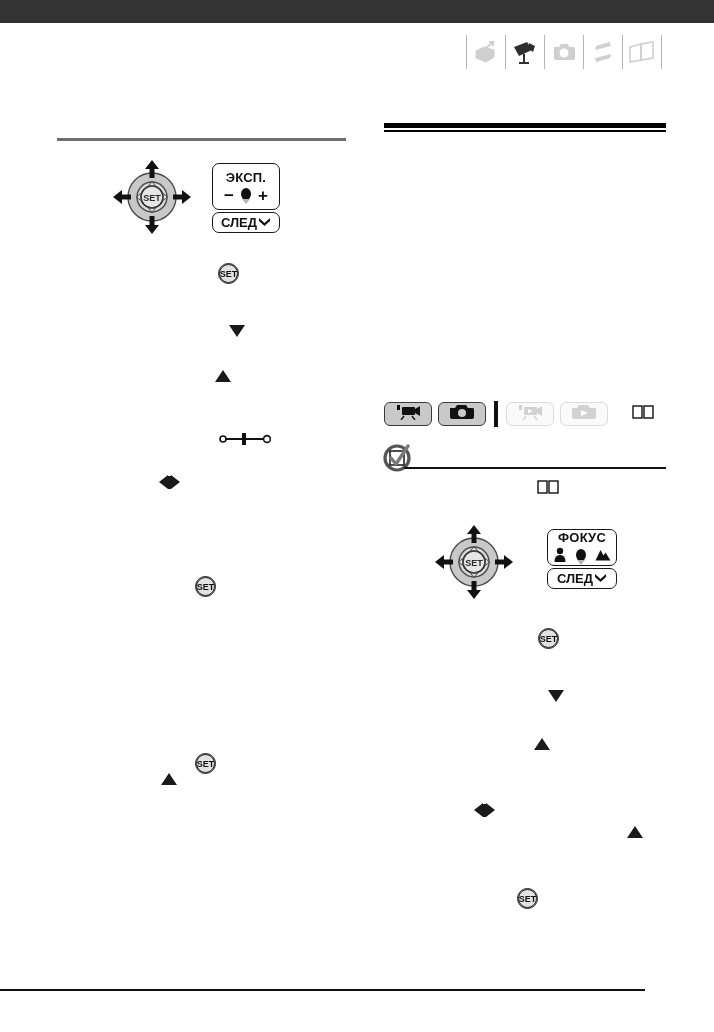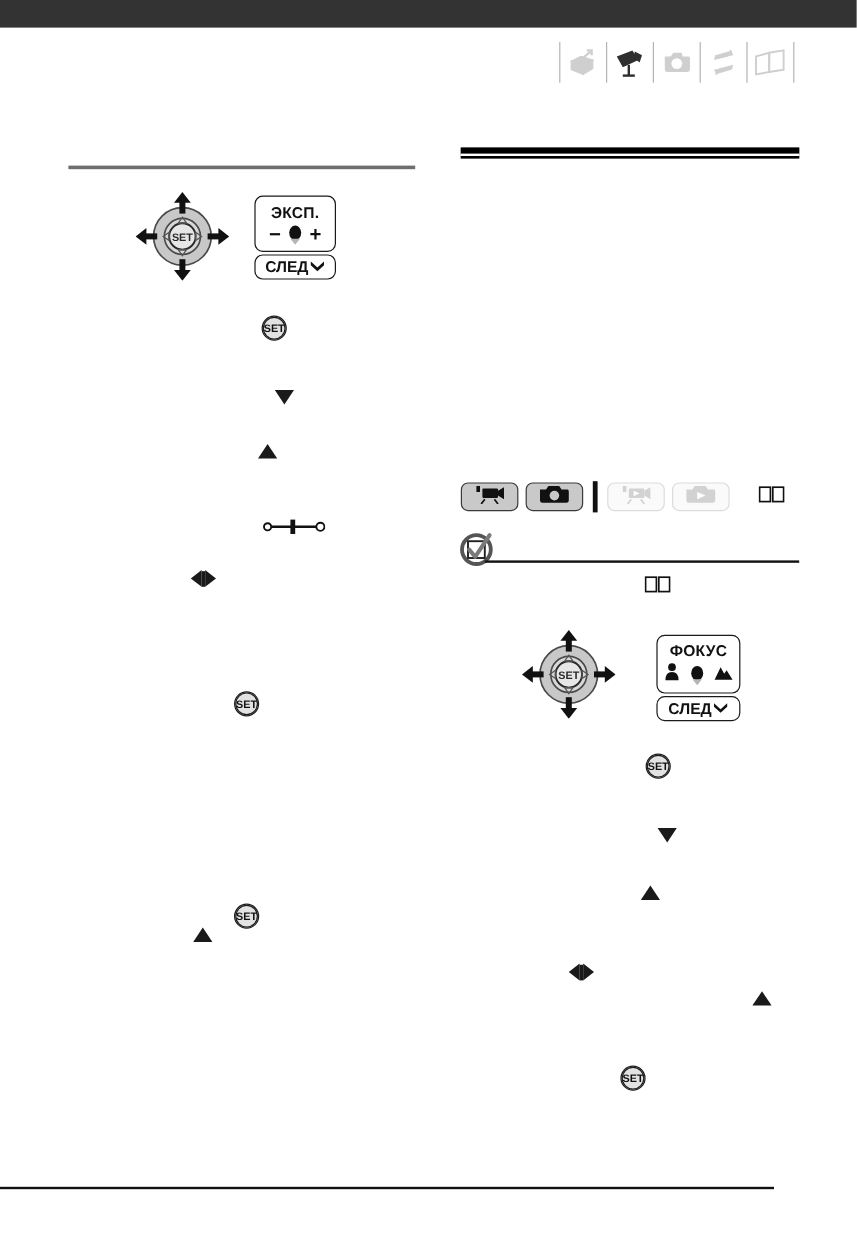--- a/index.html
+++ b/index.html
@@ -430,21 +430,21 @@
         <path d="M39 74 l7 -9 h-14 Z"></path>
         <rect x="7" y="34.5" width="11" height="5"></rect>
         <path d="M0 37 l9 -7 v14 Z"></path>
         <rect x="60" y="34.5" width="11" height="5"></rect>
         <path d="M78 37 l-9 -7 v14 Z"></path>
       </g>
     </svg>
   </div>
 
   <div class="osd" style="left:547px; top:529px; width:70px;">
-    <div class="osd-box" style="height:49px; padding:3px 20px 2px;">
+    <div class="osd-box" style="height:37px; padding:3px 20px 2px;">
       <div class="osd-title" style="font-size:13px; margin-bottom:3px;">ФОКУС</div>
       <div class="osd-row" style="gap:6px;">
         <span>
           <svg width="14" height="15" viewBox="0 0 14 15">
             <circle cx="7" cy="4" r="3.2" fill="#111"></circle>
             <path d="M1.5 15 Q1.5 8 7 8 Q12.5 8 12.5 15 Z" fill="#111"></path>
           </svg>
         </span>
         <svg width="16" height="17" viewBox="0 0 16 17">
           <ellipse cx="8" cy="7" rx="5" ry="6" fill="#111"></ellipse>

